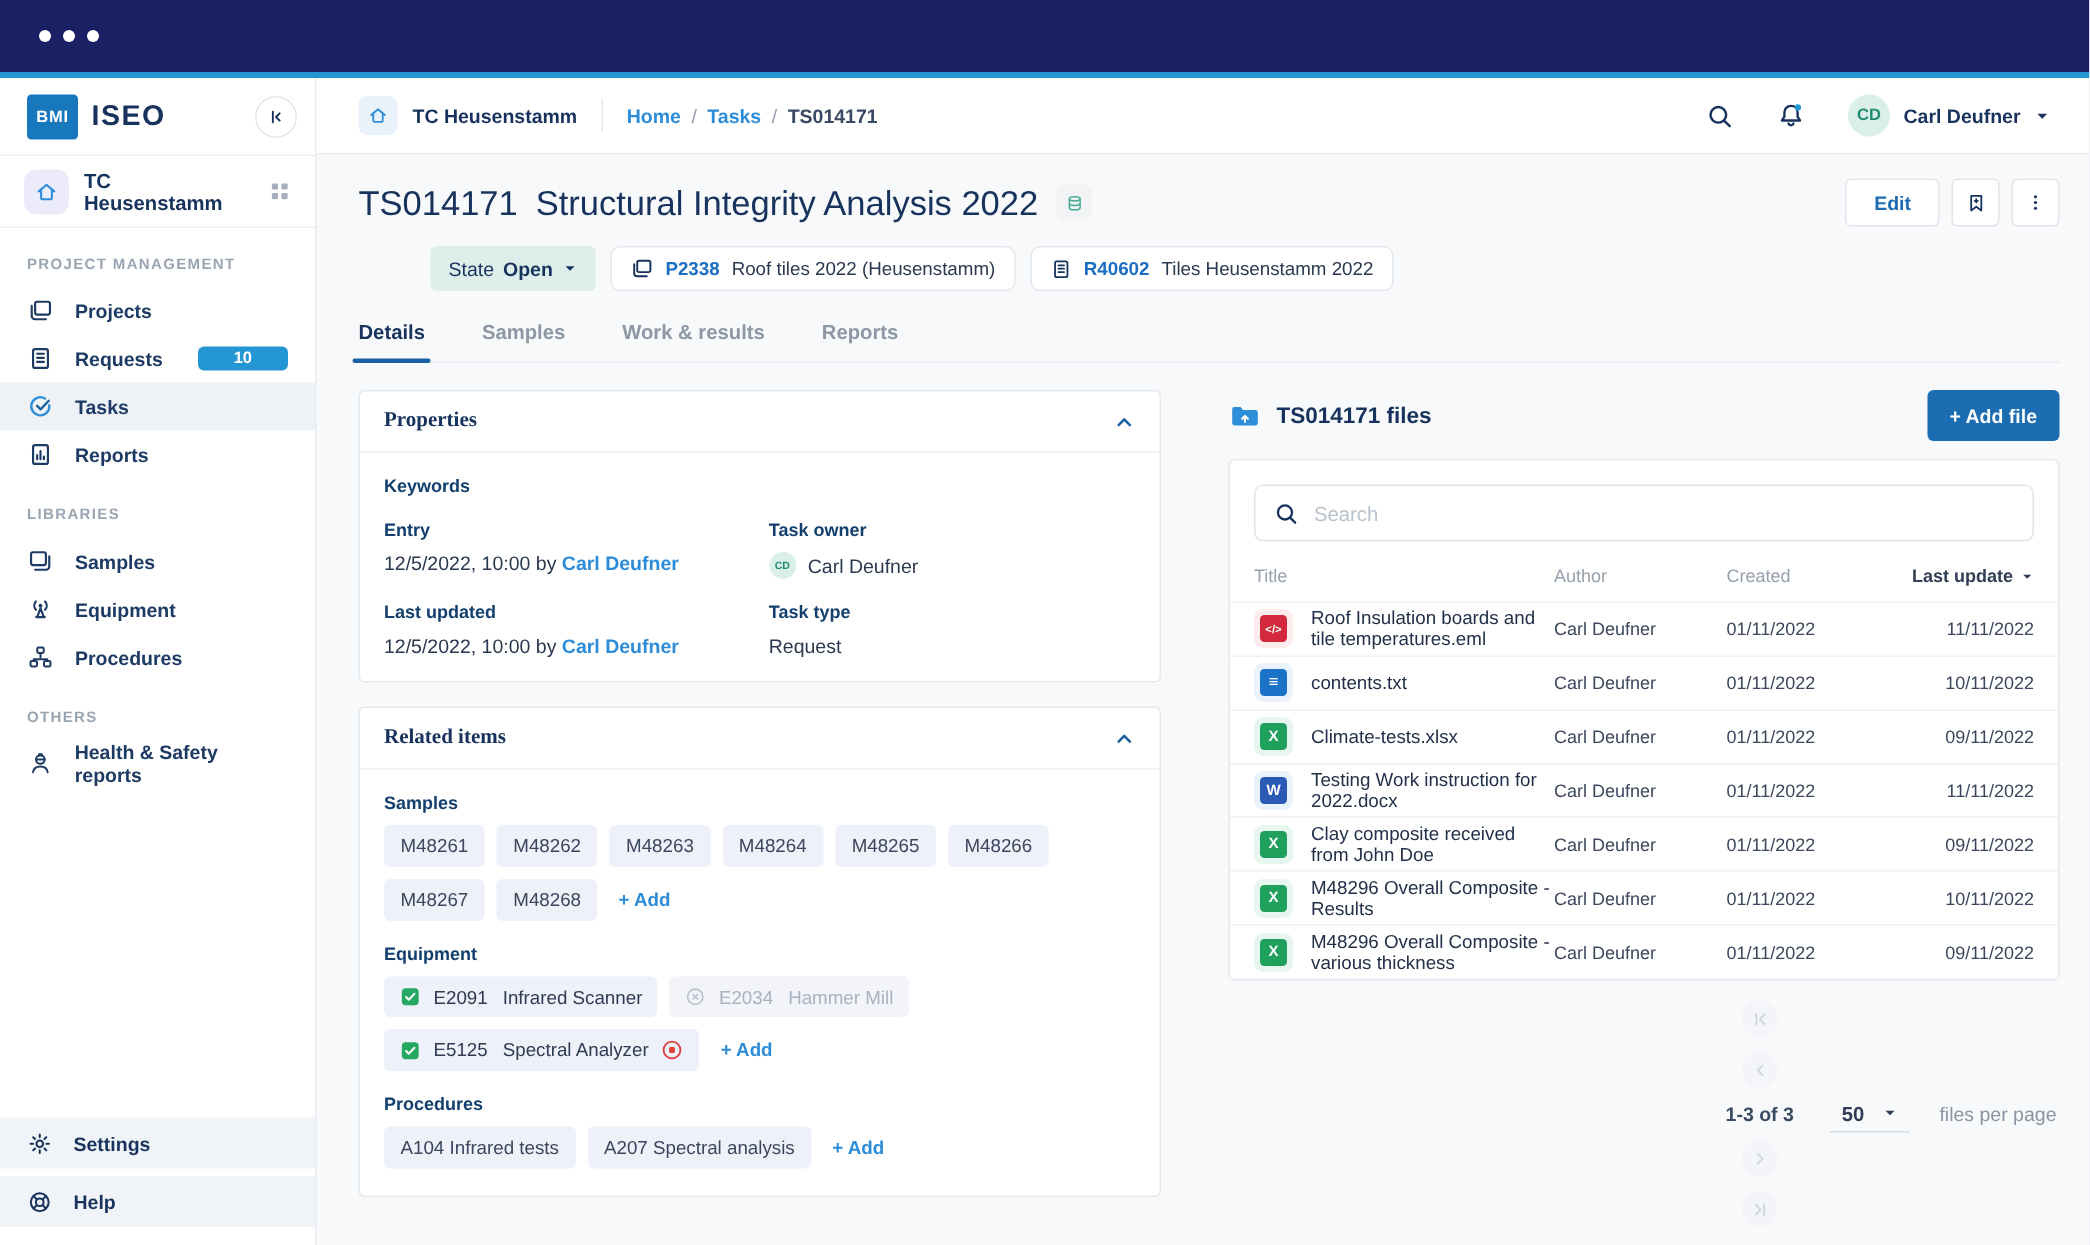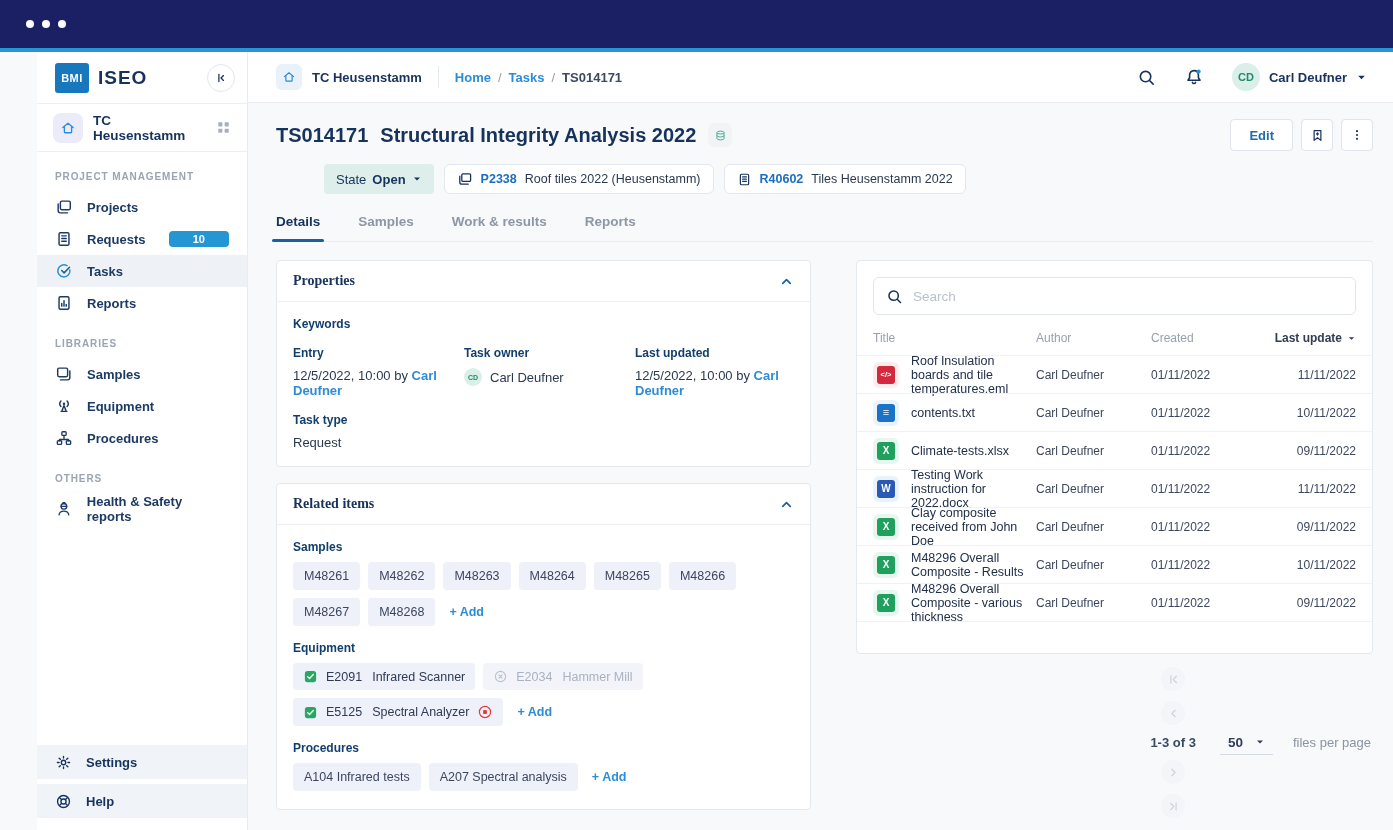--- a/index.html
+++ b/index.html
@@ -4,21 +4,21 @@
 <style>
   * { margin:0; padding:0; box-sizing:border-box; }
   html,body { background:#e8eaed; }
   .app { width:1393px; height:830px; font-family:"Liberation Sans",sans-serif; background:#f7f9fa; display:flex; flex-direction:column; overflow:hidden; position:relative; }
 
   
   .topbar { height:48px; background:#1b2064; display:flex; align-items:center; padding-left:26px; gap:8px; flex:0 0 auto; }
   .dot { width:8px; height:8px; border-radius:50%; background:#fff; }
   .bluestrip { height:4px; background:#2596d4; flex:0 0 auto; }
 
-  .bodyrow { flex:1; display:flex; min-height:0;margin-left:37px; }
+  .bodyrow { flex:1; display:flex; min-height:0; }
 
   
   .sidebar { width:211px; background:#fff; border-right:1px solid #e8ecf0; display:flex; flex-direction:column; flex:0 0 auto; }
   .brandrow { height:52px; display:flex; align-items:center; gap:9px; padding:0 12px 0 18px; border-bottom:1px solid #edf0f3; flex:0 0 auto; }
   .logo { width:34px; height:30px; background:#1878be; color:#fff; font-weight:bold; font-size:11px; display:flex; align-items:center; justify-content:center; border-radius:3px; letter-spacing:.5px; }
   .brandname { font-size:19px; font-weight:800; color:#17325c; letter-spacing:1px; flex:1; }
   .collapsebtn { width:28px; height:28px; border-radius:50%; border:1px solid #e2e7ec; background:#fff; display:flex; align-items:center; justify-content:center; cursor:pointer; }
   .wsrow { height:48px; display:flex; align-items:center; gap:10px; padding:0 16px 0 16px; border-bottom:1px solid #edf0f3; flex:0 0 auto; }
   .wsicon { width:30px; height:30px; border-radius:8px; background:#ecebfa; display:flex; align-items:center; justify-content:center; }
   .wsname { flex:1; font-size:13.5px; font-weight:700; color:#17325c; }
@@ -41,21 +41,21 @@
   .crumbcurrent { font-size:13px; font-weight:600; color:#3a4a63; }
   .headactions { margin-left:auto; display:flex; align-items:center; gap:28px; }
   .hicon { cursor:pointer; display:flex; }
   .usermenu { display:flex; align-items:center; gap:9px; cursor:pointer; }
   .avatar-cd { width:28px; height:28px; border-radius:50%; background:#d9efe7; color:#1f8a70; font-weight:700; font-size:11px; display:flex; align-items:center; justify-content:center; }
   .username { font-size:13px; font-weight:700; color:#17325c; }
 
   
   .content { flex:1; padding:16px 20px 0 28px; min-height:0; display:flex; flex-direction:column; overflow:hidden; }
   .titlerow { display:flex; align-items:center; flex:0 0 auto; }
-  .pagetitle { font-size:20px; font-weight:700; color:#17325c; }
+  .pagetitle { font-size:23px; font-weight:400; color:#17325c; }
   .pagetitle .tid { margin-right:12px; }
   .titleicon { margin-left:12px; width:24px; height:24px; border-radius:6px; background:#f1f3f5; display:flex; align-items:center; justify-content:center; }
   .titleactions { margin-left:auto; display:flex; gap:8px; }
   .editbtn { height:32px; padding:0 18px; background:#fff; border:1px solid #dfe5ea; border-radius:4px; color:#1b6cb0; font-weight:700; font-size:13px; cursor:pointer; font-family:inherit; }
   .iconbtn { width:32px; height:32px; background:#fff; border:1px solid #dfe5ea; border-radius:4px; display:flex; align-items:center; justify-content:center; cursor:pointer; }
 
   .chiprow { display:flex; align-items:center; gap:10px; margin-top:13px; flex:0 0 auto;padding-left:48px; }
   .statechip { height:30px; background:#ddeeeb; border-radius:4px; display:flex; align-items:center; gap:6px; padding:0 12px; font-size:13px; color:#17325c; cursor:pointer; }
   .statechip b { font-weight:700; }
   .refchip { height:30px; background:#fff; border:1px solid #e3e8ee; border-radius:6px; display:flex; align-items:center; gap:8px; padding:0 12px; font-size:12.5px; color:#2a3950; cursor:pointer; }
@@ -78,21 +78,21 @@
 
   .columns { display:flex; gap:45px; margin-top:18px; flex:1; min-height:0; }
   .leftcol { width:535px; flex:0 0 auto; display:flex; flex-direction:column; gap:16px; }
   .card { background:#fff; border:1px solid #e4e9ee; border-radius:4px; }
   .cardhead { display:flex; align-items:center; justify-content:space-between; padding:12px 16px; border-bottom:1px solid #edf0f3; }
   .cardtitle { font-size:14px; font-weight:700; color:#17325c;font-family:Liberation Serif, serif; }
   .cardbody { padding:15px 16px 16px; }
   .fieldlabel { font-size:12px; font-weight:700; color:#123f6d; margin-bottom:8px; }
   .chips { display:flex; gap:8px; flex-wrap:wrap; align-items:center; }
   .kwchip { background:#ebeefa; border-radius:4px; padding:7px 10px; font-size:12.5px; color:#3c475e; }
-  .grid2 { display:grid; grid-template-columns:1fr 1fr 1fr; gap:15px 12px; margin-top:15px; }
+  .grid2 { display:grid; grid-template-columns:1fr 1fr; gap:15px 12px; margin-top:15px; }
   .fieldvalue { font-size:13px; color:#2a3950; }
   .linkuser { color:#2d8cd8; font-weight:600; cursor:pointer; }
   .ownerrow { display:flex; align-items:center; gap:8px; font-size:13px; color:#2a3950; }
   .miniav { width:18px; height:18px; border-radius:50%; background:#d9efe7; color:#1f8a70; font-size:7px; font-weight:700; display:flex; align-items:center; justify-content:center; }
   .relblock { margin-bottom:15px; }
   .relblock:last-child { margin-bottom:2px; }
   .samplechip { background:#eef0fa; border-radius:4px; padding:7px 11px; font-size:12.5px; color:#3c475e; }
   .addlink { color:#2d8cd8; font-size:12.5px; font-weight:600; margin-left:6px; cursor:pointer; }
   .eqchip { display:flex; align-items:center; gap:8px; background:#eef0fa; border-radius:4px; padding:6px 10px; font-size:12.5px; color:#2f3b52; }
   .eqchip.disabled { background:#f2f4f9; color:#a9b2c0; }
@@ -489,20 +489,28 @@
                     </span>
                     <span class="addlink">+ Add</span>
                   </div>
                 </div>
               </div>
             </div>
 
           </div>
 
           <div class="rightcol">
+            <div class="filesheader">
+              <svg width="22" height="19" viewBox="0 0 22 20">
+                  <path fill="#2e8fd9" d="M2 5.2A1.7 1.7 0 0 1 3.7 3.5h4.2L9.6 5.6h8.7A1.7 1.7 0 0 1 20 7.3v7.5a1.7 1.7 0 0 1-1.7 1.7H3.7A1.7 1.7 0 0 1 2 14.8z"></path>
+                  <path d="M11 14v-4.2M11 9.8L9 11.8M11 9.8l2 2" stroke="#fff" stroke-width="1.5" fill="none" stroke-linecap="round" stroke-linejoin="round"></path>
+                </svg>
+              <span class="filestitle">TS014171 files</span>
+              <button class="addfilebtn">+ Add file</button>
+            </div>
 
             <div class="filespanel">
               <div class="searchwrap">
                 <svg width="17" height="17" viewBox="0 0 20 20" fill="none" stroke="#17325c" stroke-width="1.8" stroke-linecap="round">
                     <circle cx="9" cy="9" r="5.5"></circle>
                     <path d="M13.2 13.2L17 17"></path>
                   </svg>
                 <input class="searchinput" type="text" placeholder="Search" style="">
               </div>
 

